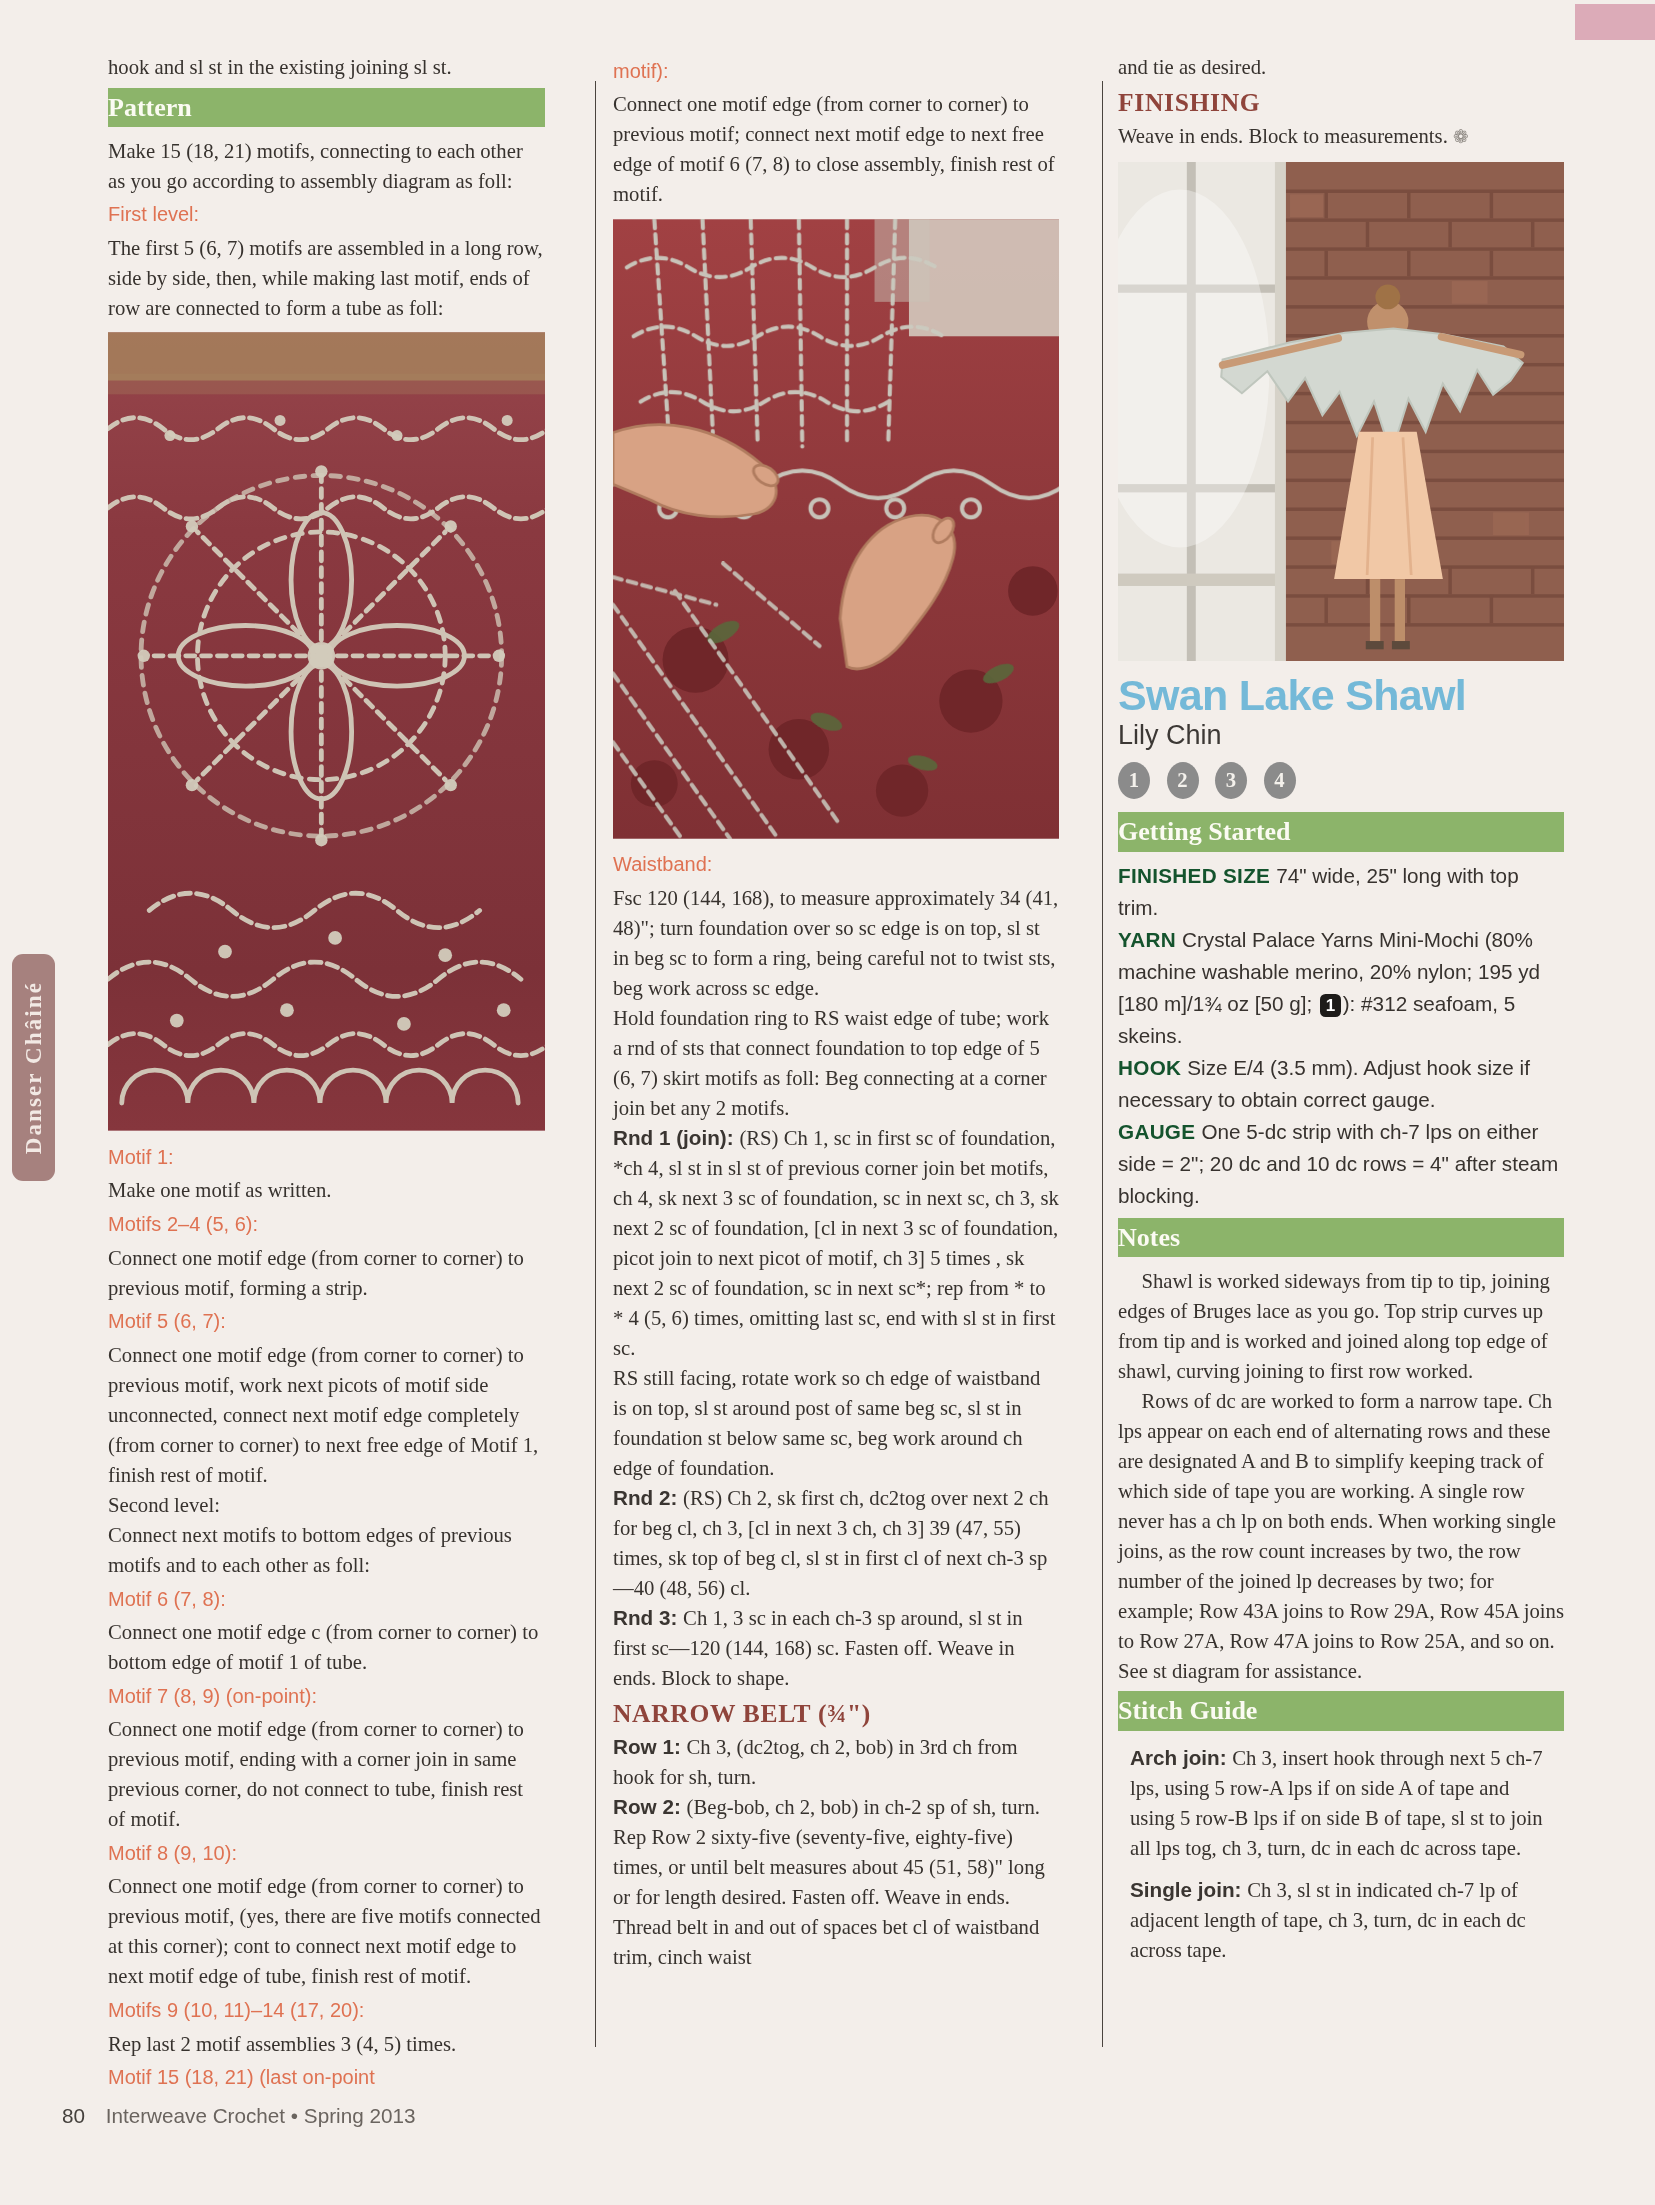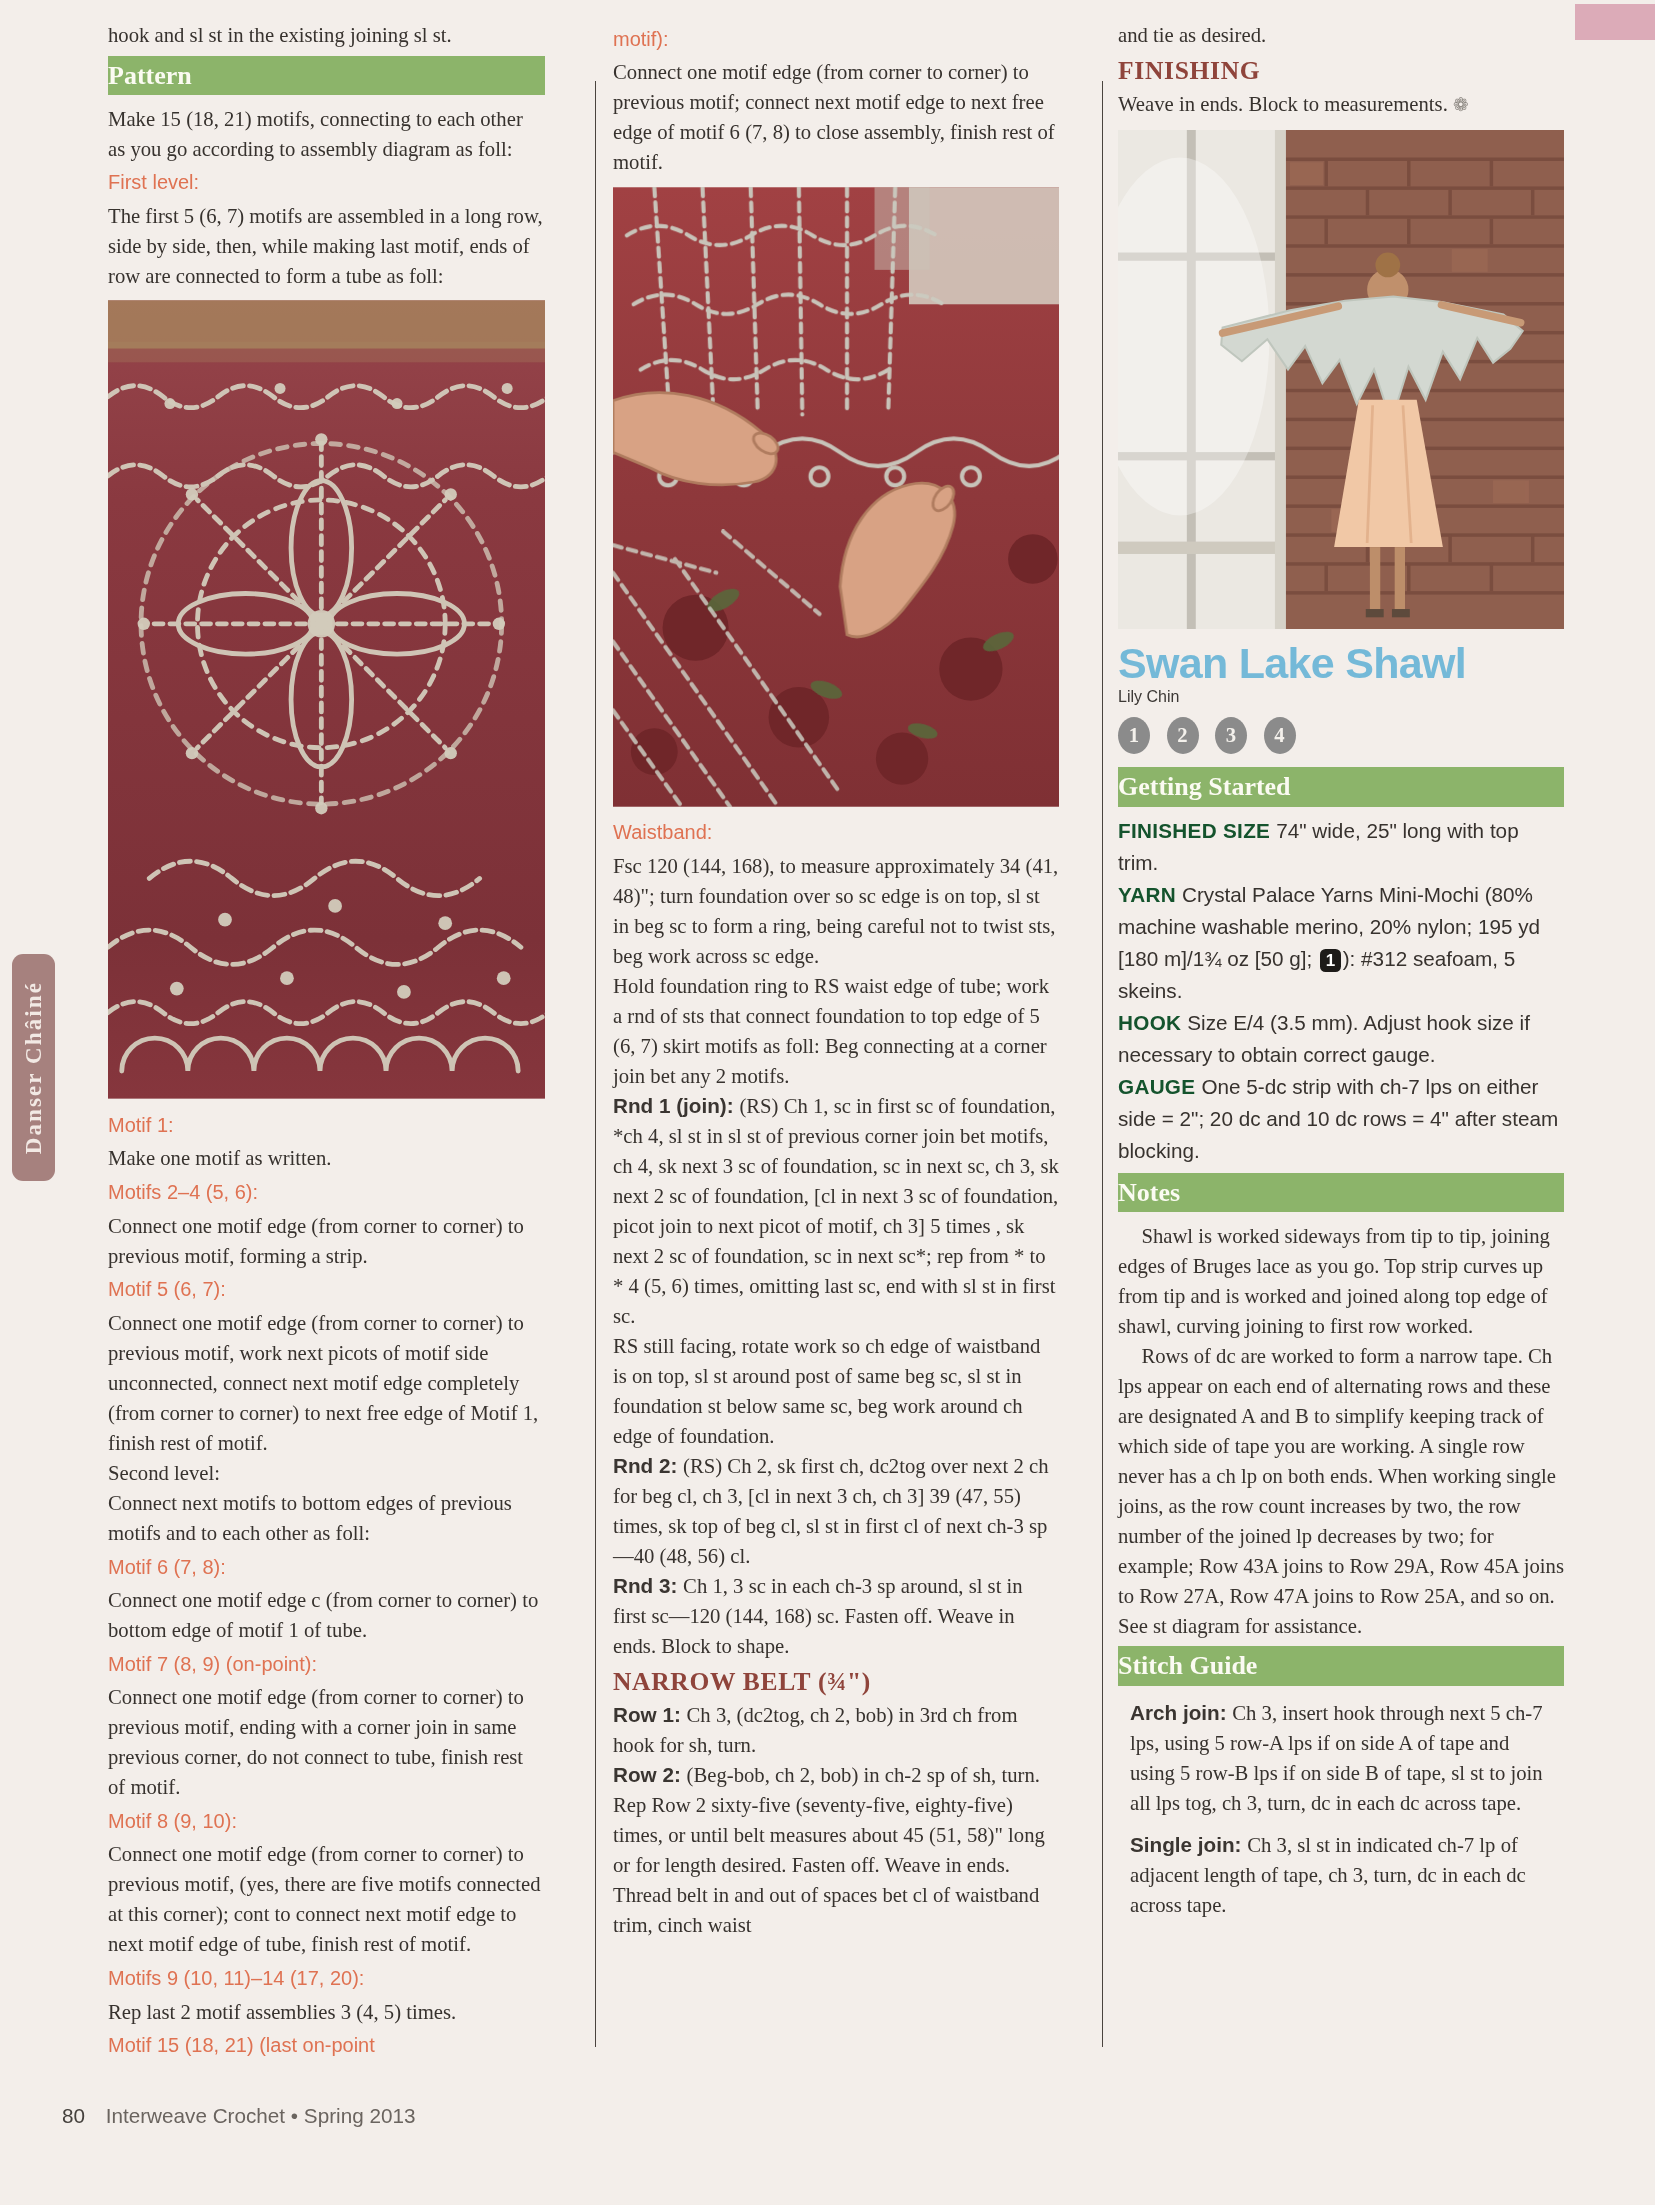--- a/index.html
+++ b/index.html
@@ -1,37 +1,37 @@
 <!DOCTYPE html>
 <html style="font-size:11px"><head>
 <meta charset="utf-8">
 <style>
   html,body{margin:0;padding:0;background:#dedad6;}
   .page{position:relative;width:1656px;height:2205px;background:#f3eeea;overflow:hidden;
         font-family:"Liberation Serif",serif;color:#37322e;}
   .corner-swatch{position:absolute;right:0;top:4.1px;width:81px;height:36px;background:#dcabb8;}
   .vrule{position:absolute;top:81px;width:1.4px;height:1966px;background:#4a443f;}
   #rule1{left:595px;} #rule2{left:1102px;}
-  .col{position:absolute;top:20px;}
+  .col{position:absolute;top:52px;}
   #col1{left:108px;width:437px;}
   #col2{left:613px;width:446px;}
   #col3{left:1118px;width:446px;}
   .body{font-size:20.7px;line-height:30px;margin:0;text-align:left;}
   .subhead{font-family:"Liberation Sans",sans-serif;font-weight:normal;color:#df7252;
            font-size:20px;line-height:33px;margin:2.8px 0 1.4px;}
   .greenbar{background:#8cb46a;color:#fbfbf2;font-family:"Liberation Serif",serif;font-weight:bold;
             font-size:26px;line-height:27.5px;padding:6.2px 0;margin:5.5px 0 8.3px;}
   .redhead{font-family:"Liberation Serif",serif;font-weight:bold;color:#8f443b;
            font-size:25.5px;line-height:34px;letter-spacing:0.7px;margin:4.1px 0 1.4px;}
   .lead{font-family:"Liberation Sans",sans-serif;font-weight:bold;color:#3a3531;}
   .photo{display:block;margin:9.6px 0;}
   .ornament{color:#8b8680;font-size:18.6px;}
   .title{font-family:"Liberation Sans",sans-serif;font-weight:bold;color:#74b9d8;
          font-size:43px;line-height:47px;letter-spacing:-0.7px;margin:11px 0 1.4px;}
-  .byline{font-family:"Liberation Sans",sans-serif;font-size:16px;color:#3c3835;margin:0 0 11px;}
+  .byline{font-family:"Liberation Sans",sans-serif;font-size:27px;color:#3c3835;margin:0 0 11px;}
   .skill-row{margin:0 0 12.4px;}
   .skill-circle{display:inline-block;width:32px;height:37px;border-radius:50%;background:#8b8b8b;
                 color:#f4f1ec;font-family:"Liberation Serif",serif;font-weight:bold;font-size:20.7px;
                 line-height:37px;text-align:center;margin-right:16.5px;}
   .gs-item{font-family:"Liberation Sans",sans-serif;font-size:20.7px;line-height:32px;margin:0;}
   .gs-label{color:#14532d;font-weight:bold;letter-spacing:0.3px;}
   .yarn-icon{display:inline-block;background:#1d1b19;color:#ffffff;font-family:"Liberation Sans",sans-serif;
              font-weight:bold;font-size:17px;line-height:23.4px;padding:0 6.2px;border-radius:5.5px;margin:0 1.4px;}
   .yarn-icon::before{content:"";} 
   .note-p{text-indent:23.4px;}

